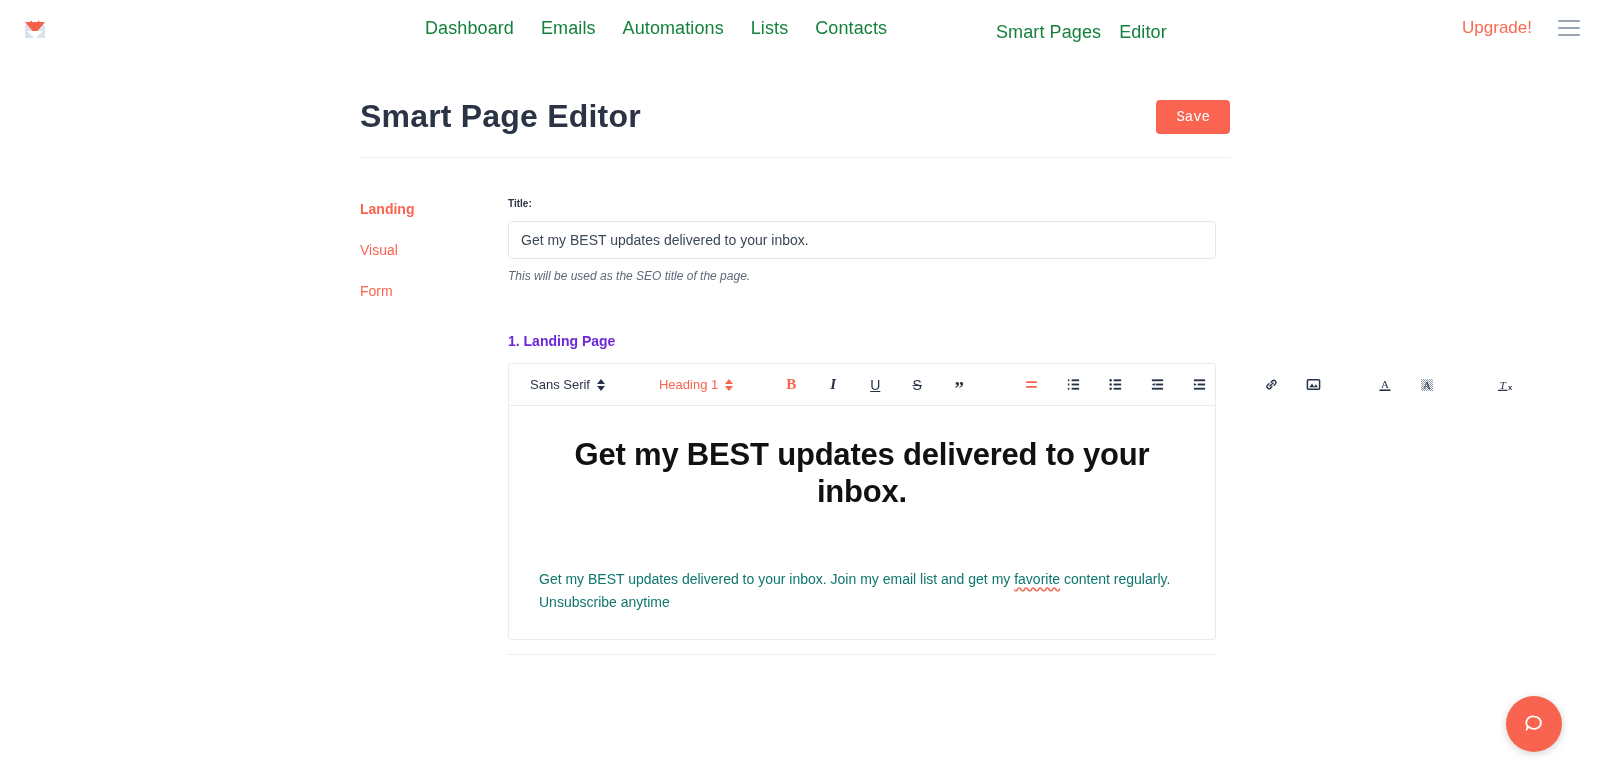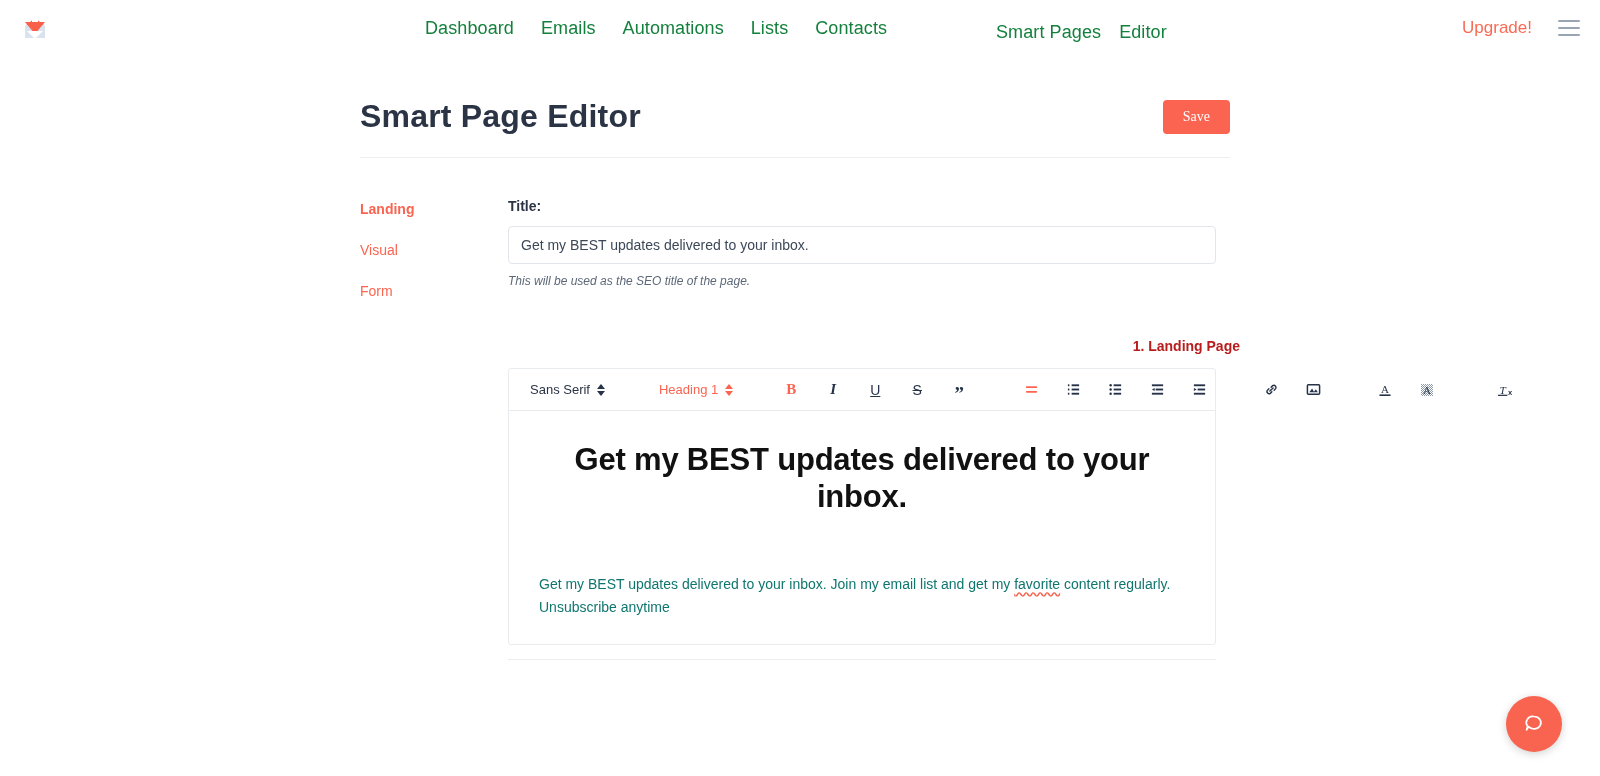--- a/index.html
+++ b/index.html
@@ -100,21 +100,21 @@
     font-weight: 700;
     color: #2b3445;
     letter-spacing: .2px;
   }
   .save-btn {
     background: #fa6450;
     color: #ffffff;
     border: none;
     border-radius: 4px;
     font-size: 14px;
-    font-family: Liberation Serif, serif;
+    font-family: Liberation Mono, monospace;
     padding: 10px 20px;
     cursor: pointer;
     line-height: 1;
   }
 
   
   .cols {
     display: flex;
     margin-left: 10px;
     margin-top: 40px;
@@ -130,21 +130,21 @@
     color: #fa6450;
     margin-bottom: 24px;
     cursor: pointer;
     line-height: 1.2;
   }
   .side-item.active { font-weight: bold; }
 
   .main-col { flex: 1; }
 
   .field-label {
-    font-size: 14px;
+    font-size: 10px;
     font-weight: bold;
     color: #2b3445;
     margin-bottom: 12px;
   }
   .text-input {
     width: 708px;
     height: 38px;
     border: 1px solid #e2e6ea;
     border-radius: 4px;
     font-size: 14px;
@@ -157,24 +157,23 @@
   .help-text {
     font-size: 12px;
     font-style: italic;
     color: #5c6878;
     margin-top: 10px;
   }
 
   .section-title {
     font-size: 14px;
     font-weight: bold;
-    color: #b91c1c;
+    color: #6d28d9;
     margin-top: 50px;
     margin-bottom: 14px;
-    text-align: right;
   }
 
   
   .editor {
     width: 708px;
     border: 1px solid #e9ecef;
     border-radius: 3px;
     background: #fff;
   }
   .toolbar {

